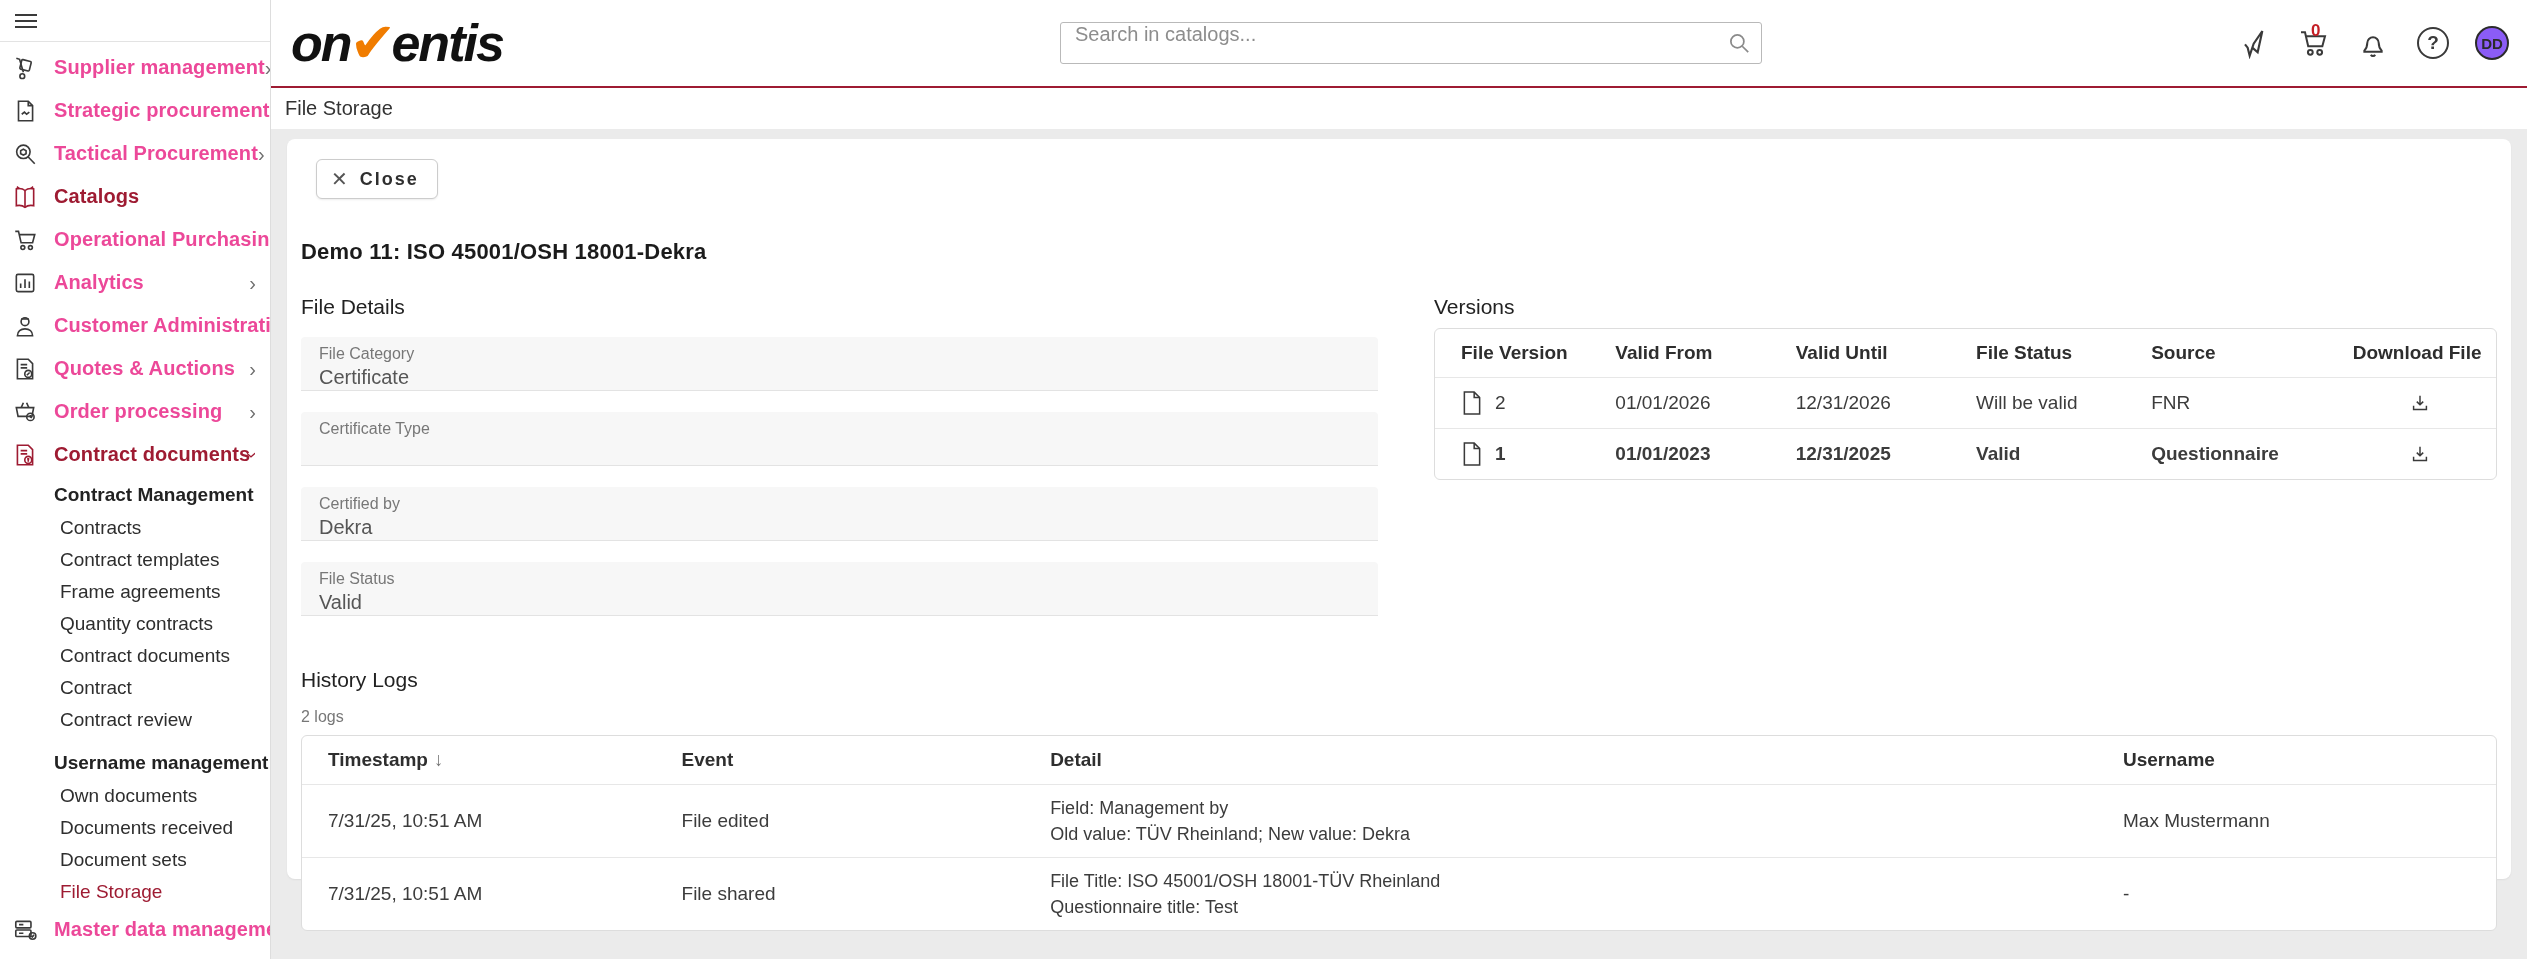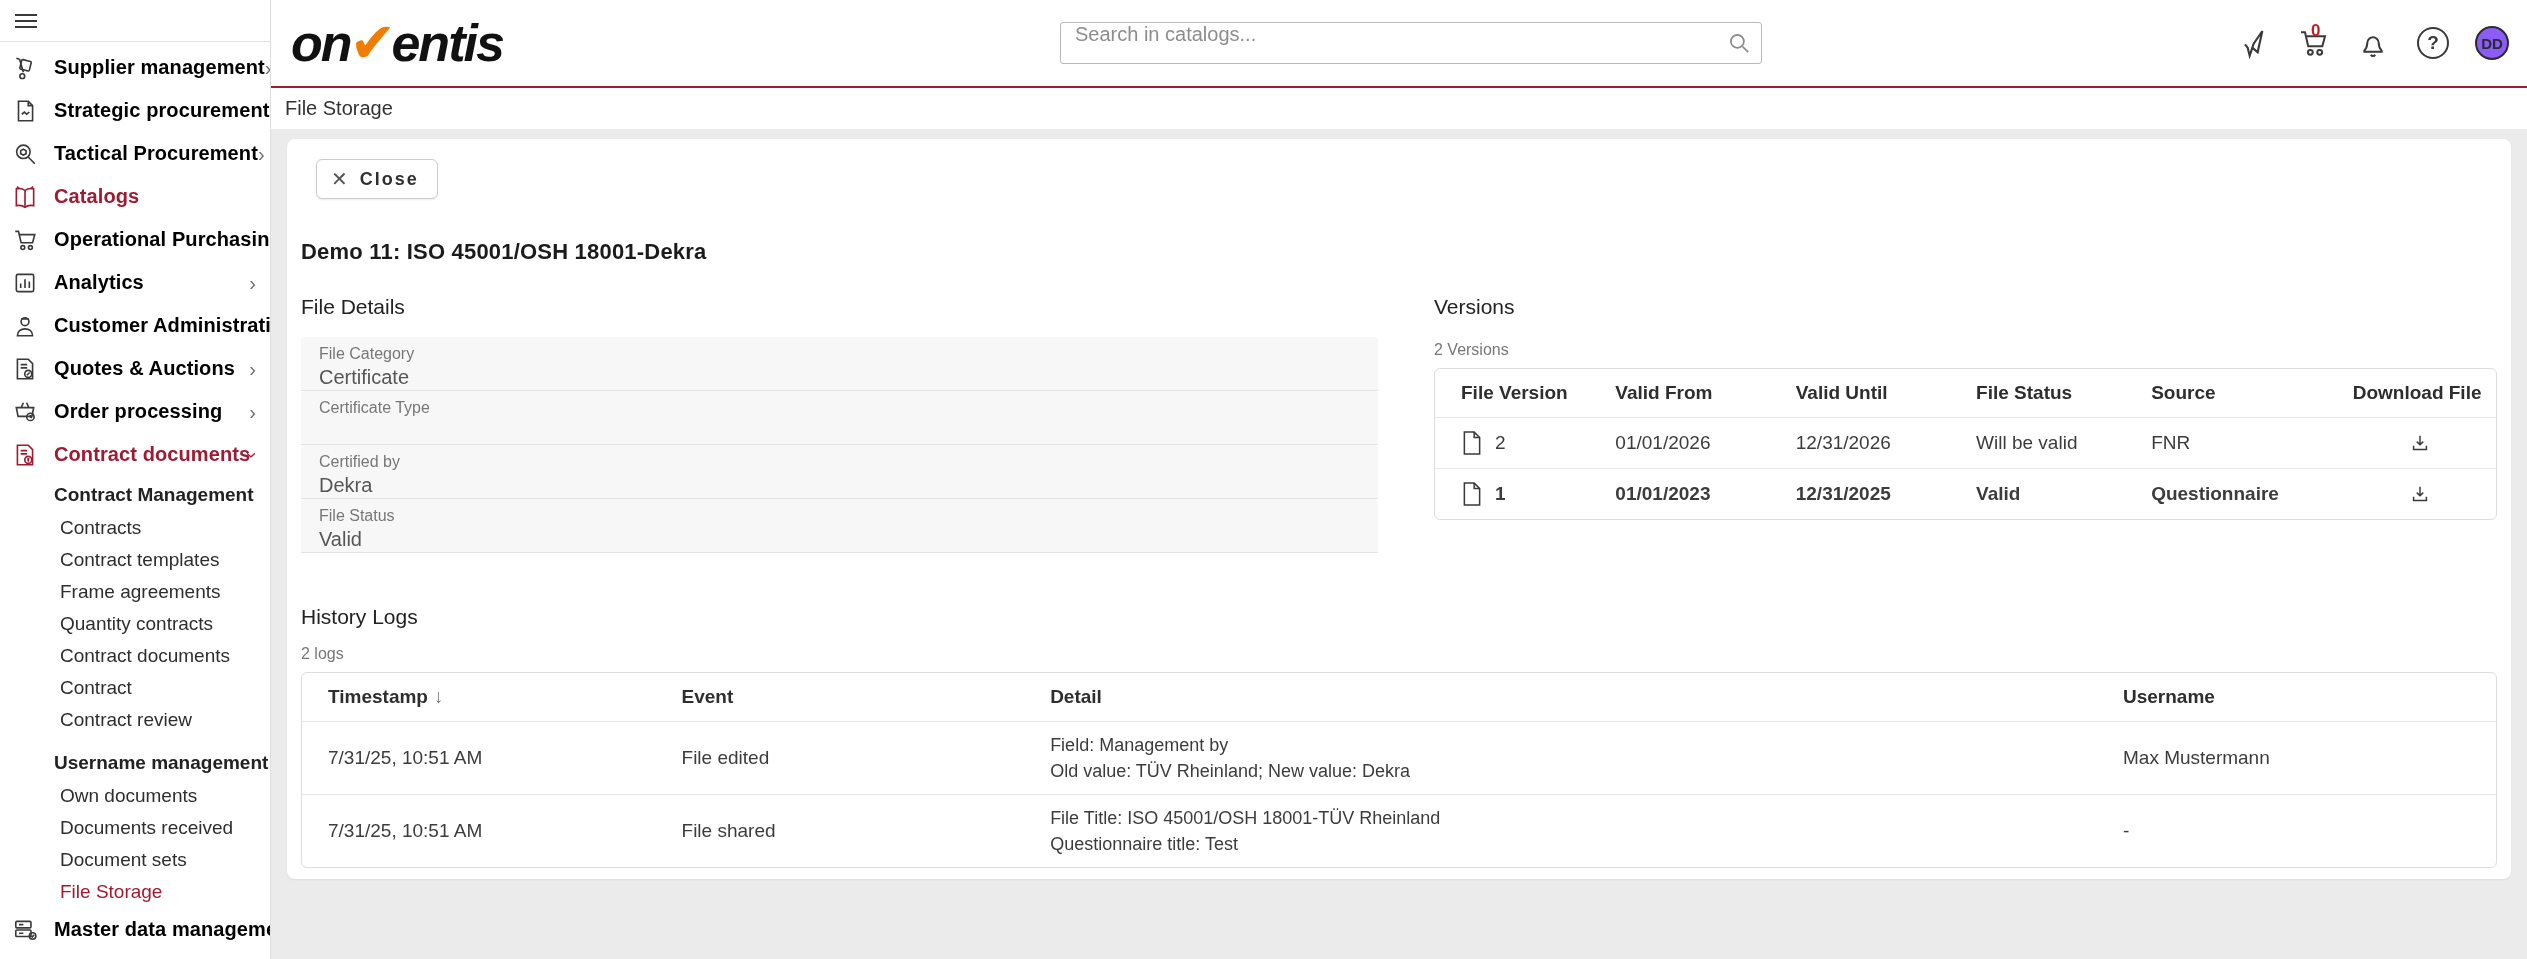--- a/index.html
+++ b/index.html
@@ -8,21 +8,21 @@
   .app { display:flex; width:100%; height:100%; }
 
   
   .sidebar { width:271px; min-width:271px; background:#fff; border-right:1px solid #ddd; height:100%; overflow:hidden; }
   .hamburger { height:42px; border-bottom:1px solid #e3e3e3; display:flex; align-items:center; padding-left:15px; cursor:pointer; }
   .hamburger .bars { display:flex; flex-direction:column; gap:4px; }
   .hamburger .bars span { display:block; width:22px; height:2px; background:#3a3a3a; }
   nav { padding-top:4px; }
   .nav-item { height:43px; display:flex; align-items:center; padding:0 14px 0 12px; cursor:pointer; }
   .nav-item .nav-icon { width:32px; height:30px; display:flex; align-items:center; justify-content:flex-start; color:#3a3a3a; flex:none; }
-  .nav-item .nav-label { margin-left:10px; font-size:20px; font-weight:600; color:#000000; white-space:nowrap; flex:1; letter-spacing:.1px; }
+  .nav-item .nav-label { margin-left:10px; font-size:20px; font-weight:600; color:#ec4899; white-space:nowrap; flex:1; letter-spacing:.1px; }
   .nav-item .nav-chevron { color:#707070; font-size:20px; line-height:1; font-weight:400; }
   .nav-item.active .nav-label, .nav-item.active .nav-icon, .nav-item.active .nav-chevron { color:#9e1b32; }
   .nav-chevron.down { display:inline-block; transform:rotate(90deg); }
   .nav-group-header { font-size:19px; font-weight:700; color:#222; padding:8px 0 6px 54px; white-space:nowrap; }
   .nav-sub-item { font-size:19px; color:#2e2e2e; padding:5px 0 5px 60px; cursor:pointer; white-space:nowrap; }
   .nav-sub-item.active { color:#9e1b32; }
   .nav-group-header.second { padding-top:16px; }
 
   
   .main { flex:1; display:flex; flex-direction:column; min-width:0; }
@@ -48,21 +48,21 @@
   .close-btn { display:inline-flex; align-items:center; gap:12px; margin-left:15px; background:#fff; border:1px solid #ccc; border-radius:6px; padding:7px 18px 7px 14px; font-size:18px; font-weight:700; letter-spacing:2px; color:#2f2f2f; cursor:pointer; box-shadow:0 1px 2px rgba(0,0,0,.08); font-family:inherit; }
   .close-btn .x { font-size:20px; font-weight:400; color:#555; letter-spacing:0; }
 
   h1.page-title { margin:40px 0 0 0; font-size:22px; font-weight:700; color:#1b1b1b; letter-spacing:.2px; }
 
   .cols { display:flex; gap:56px; margin-top:30px; }
   .col-left  { width:1077px; flex:none; }
   .col-right { flex:1; min-width:0; }
   h2.sec { font-size:21px; font-weight:500; color:#222; }
 
-  .field { background:#f7f7f7; border-bottom:1px solid #e3e3e3; border-radius:4px 4px 0 0; height:54px; padding:8px 18px 0 18px; }
+  .field { background:#f7f7f7; border-bottom:1px solid #e3e3e3; border-radius:4px 4px 0 0; height:54px; padding:8px 18px 0 18px; margin-top:21px; }
   .field:first-of-type { margin-top:18px; }
   .field-label { font-size:16px; color:#777; }
   .field-value { font-size:20px; color:#565656; margin-top:3px; }
 
   .count { font-size:16px; color:#777; margin-top:22px; }
 
   table { border-collapse:separate; border-spacing:0; width:100%; background:#fff; border:1px solid #ddd; border-radius:6px; margin-top:9px; }
   th { text-align:left; font-size:19px; font-weight:700; color:#2e2e2e; padding:13px 8px 13px 0; white-space:nowrap; }
   td { font-size:19px; color:#3c3c3c; border-top:1px solid #e7e7e7; padding:10px 8px 10px 0; vertical-align:middle; }
   th:first-child, td:first-child { padding-left:26px; }
@@ -329,21 +329,20 @@
               <div class="field-value">Dekra</div>
             </div>
             <div class="field">
               <div class="field-label">File Status</div>
               <div class="field-value">Valid</div>
             </div>
           </section>
 
           <section class="col-right">
             <h2 class="sec">Versions</h2>
-            <div class="count">2 Versions</div>
 
             <table>
               <thead>
                 <tr>
                   <th style="width:17%">File Version</th>
                   <th style="width:17%">Valid From</th>
                   <th style="width:17%">Valid Until</th>
                   <th style="width:16.5%">File Status</th>
                   <th style="width:19%">Source</th>
                   <th style="width:13.5%">Download File</th>

